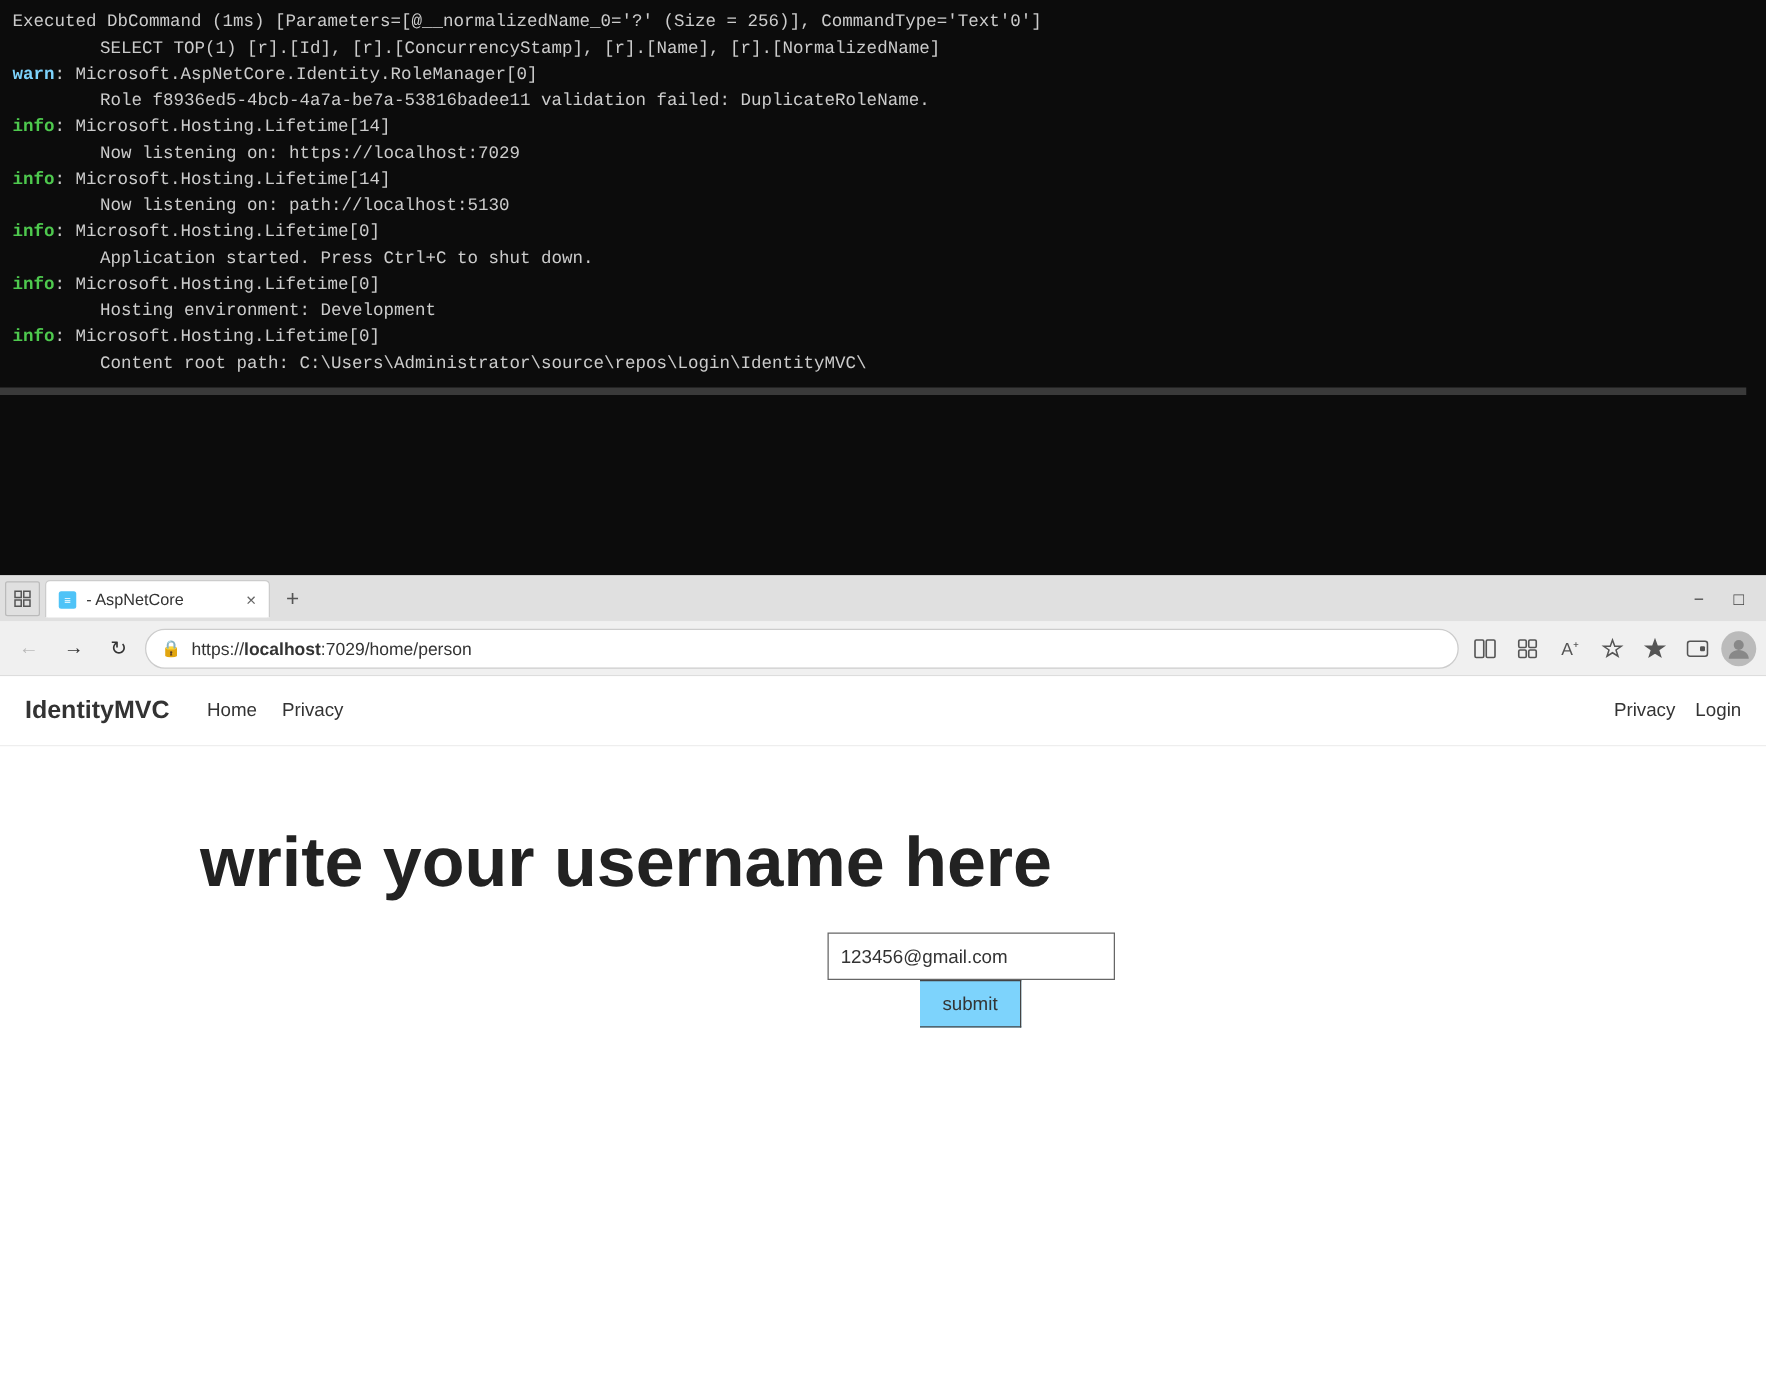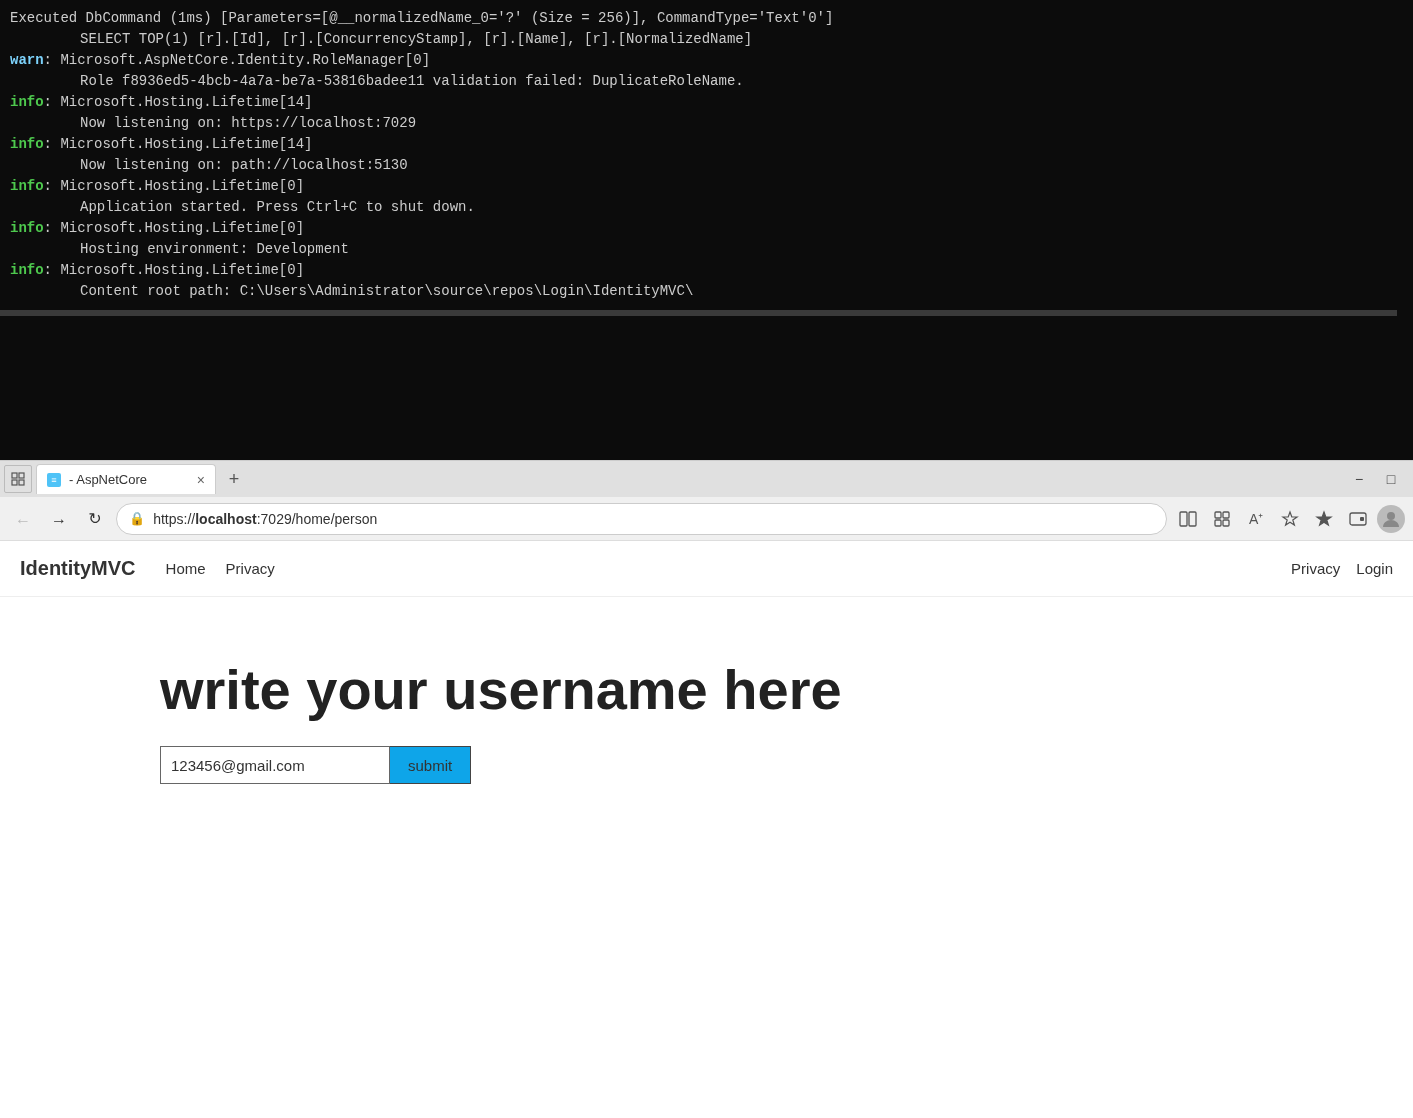--- a/index.html
+++ b/index.html
@@ -222,36 +222,37 @@
     .site-heading {
       font-size: 56px;
       font-weight: bold;
       color: #222;
       margin-bottom: 24px;
     }
     .site-form {
       display: flex;
       align-items: center;
       gap: 0;
+      flex-direction: column;
     }
     .site-input {
       width: 230px;
       height: 38px;
       border: 1px solid #666;
       padding: 0 10px;
       font-size: 15px;
       color: #333;
       outline: none;
     }
     .site-submit-btn {
       height: 38px;
       padding: 0 18px;
       border: 1px solid #444;
       border-left: none;
-      background: #0ea5e9;
+      background: #7dd3fc;
       font-size: 15px;
       color: #333;
       cursor: pointer;
     }
   </style>
 </head>
 <body>
 
 <div class="terminal">
   <div id="terminal-lines-container">

